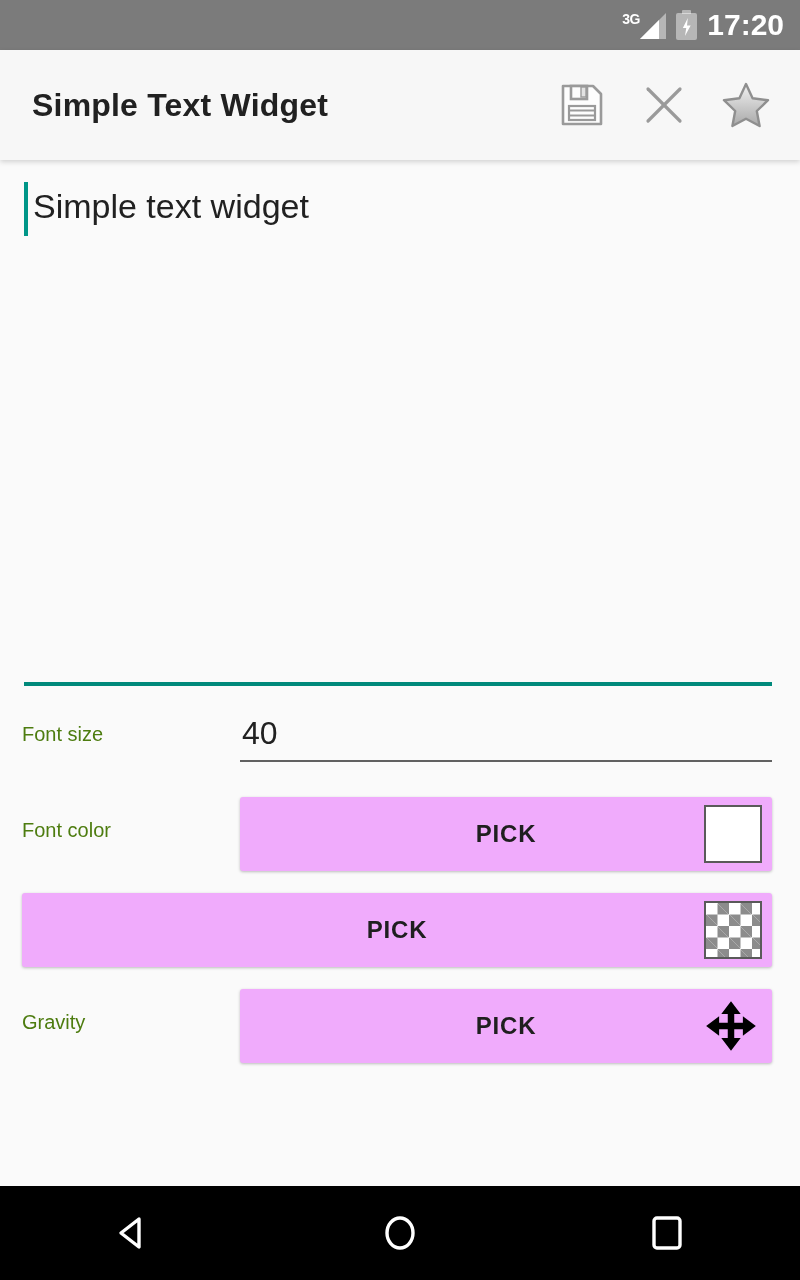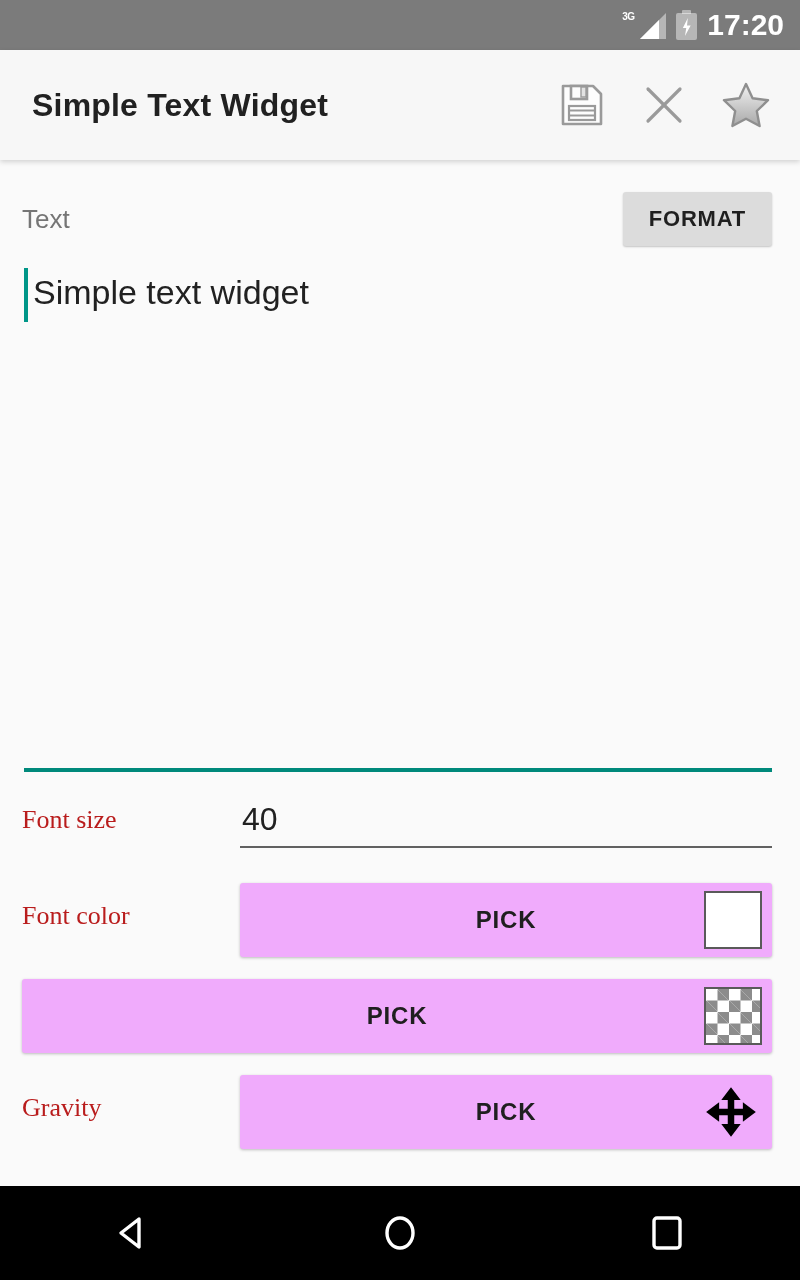--- a/index.html
+++ b/index.html
@@ -13,21 +13,21 @@
 
   
   #statusbar {
     height:50px; background:#7b7b7b;
     display:flex; align-items:center; justify-content:flex-end;
     padding-right:16px; gap:10px;
   }
   .sb-net { display:flex; align-items:flex-end; gap:1px; position:relative; height:28px; }
   .sb-net .gtext {
     position:absolute; left:-2px; top:0px;
-    font-size:10px; color:#fff; font-weight:700; letter-spacing:-0.5px;
+    font-size:14px; color:#fff; font-weight:700; letter-spacing:-0.5px;
   }
   .sb-tri { width:26px; height:26px; margin-left:16px; position:relative; }
   .sb-tri .full { position:absolute; right:0; bottom:0; width:0; height:0;
       border-left:26px solid transparent; border-bottom:26px solid rgba(255,255,255,.45); }
   .sb-tri .lit { position:absolute; right:7px; bottom:0; width:0; height:0;
       border-left:19px solid transparent; border-bottom:19px solid #ffffff; }
   .sb-batt { width:21px; height:30px; position:relative; }
   .sb-batt .body { position:absolute; top:3px; left:0; width:21px; height:27px;
       background:rgba(255,255,255,.45); border-radius:2px; }
   .sb-batt .nub { position:absolute; top:0; left:6px; width:9px; height:4px;
@@ -65,21 +65,21 @@
     font-family:"Liberation Sans", sans-serif; cursor:pointer;
   }
 
   #text-area-wrap { position:relative; margin:18px 28px 0 24px; height:508px; }
   #caret { position:absolute; left:0; top:4px; width:4px; height:54px; background:#009688; }
   #text-value { font-size:34px; color:#212121; padding-left:9px; line-height:56px; }
   #text-underline { position:absolute; left:0; right:0; bottom:0; height:4px; background:#00897b; }
 
   
   .frow { display:flex; align-items:center; padding:0 28px 0 22px; }
-  .flabel { width:218px; font-size:26px; color:#b91c1c; flex-shrink:0;font-family:Liberation Serif, serif; }
+  .flabel { width:218px; font-size:20px; color:#4d7c0f; flex-shrink:0; }
   .fbody { flex:1;margin-top:8px; }
 
   #fontsize-row { height:96px; }
   #fontsize-field { position:relative; padding-bottom:10px; }
   #fontsize-value { font-size:32px; color:#212121; padding-left:2px; }
   #fontsize-underline { position:absolute; left:0; right:0; bottom:0; height:2px; background:#616161; }
 
   .pick-row { height:96px; }
   .pick-btn {
     position:relative; width:100%; height:74px;
@@ -161,24 +161,20 @@
           </defs>
           <path d="M25 4 L31.6 18.2 L47 20.2 L35.8 31 L38.6 46 L25 38.8 L11.4 46 L14.2 31 L3 20.2 L18.4 18.2 Z" fill="url(#starg)" stroke="#8f8f8f" stroke-width="2.4" stroke-linejoin="round"></path>
         </svg>
       </div>
 
     </div>
   </div>
 
   <div id="content">
 
-    <div class="row-text-head">
-      <span id="text-label">Text</span>
-      <button id="format-btn">FORMAT</button>
-    </div>
 
     <div id="text-area-wrap">
       <div id="caret"></div>
       <div id="text-value">Simple text widget</div>
       <div id="text-underline"></div>
     </div>
 
     <div class="frow" id="fontsize-row">
       <span class="flabel">Font size</span>
       <div class="fbody" id="fontsize-field">

